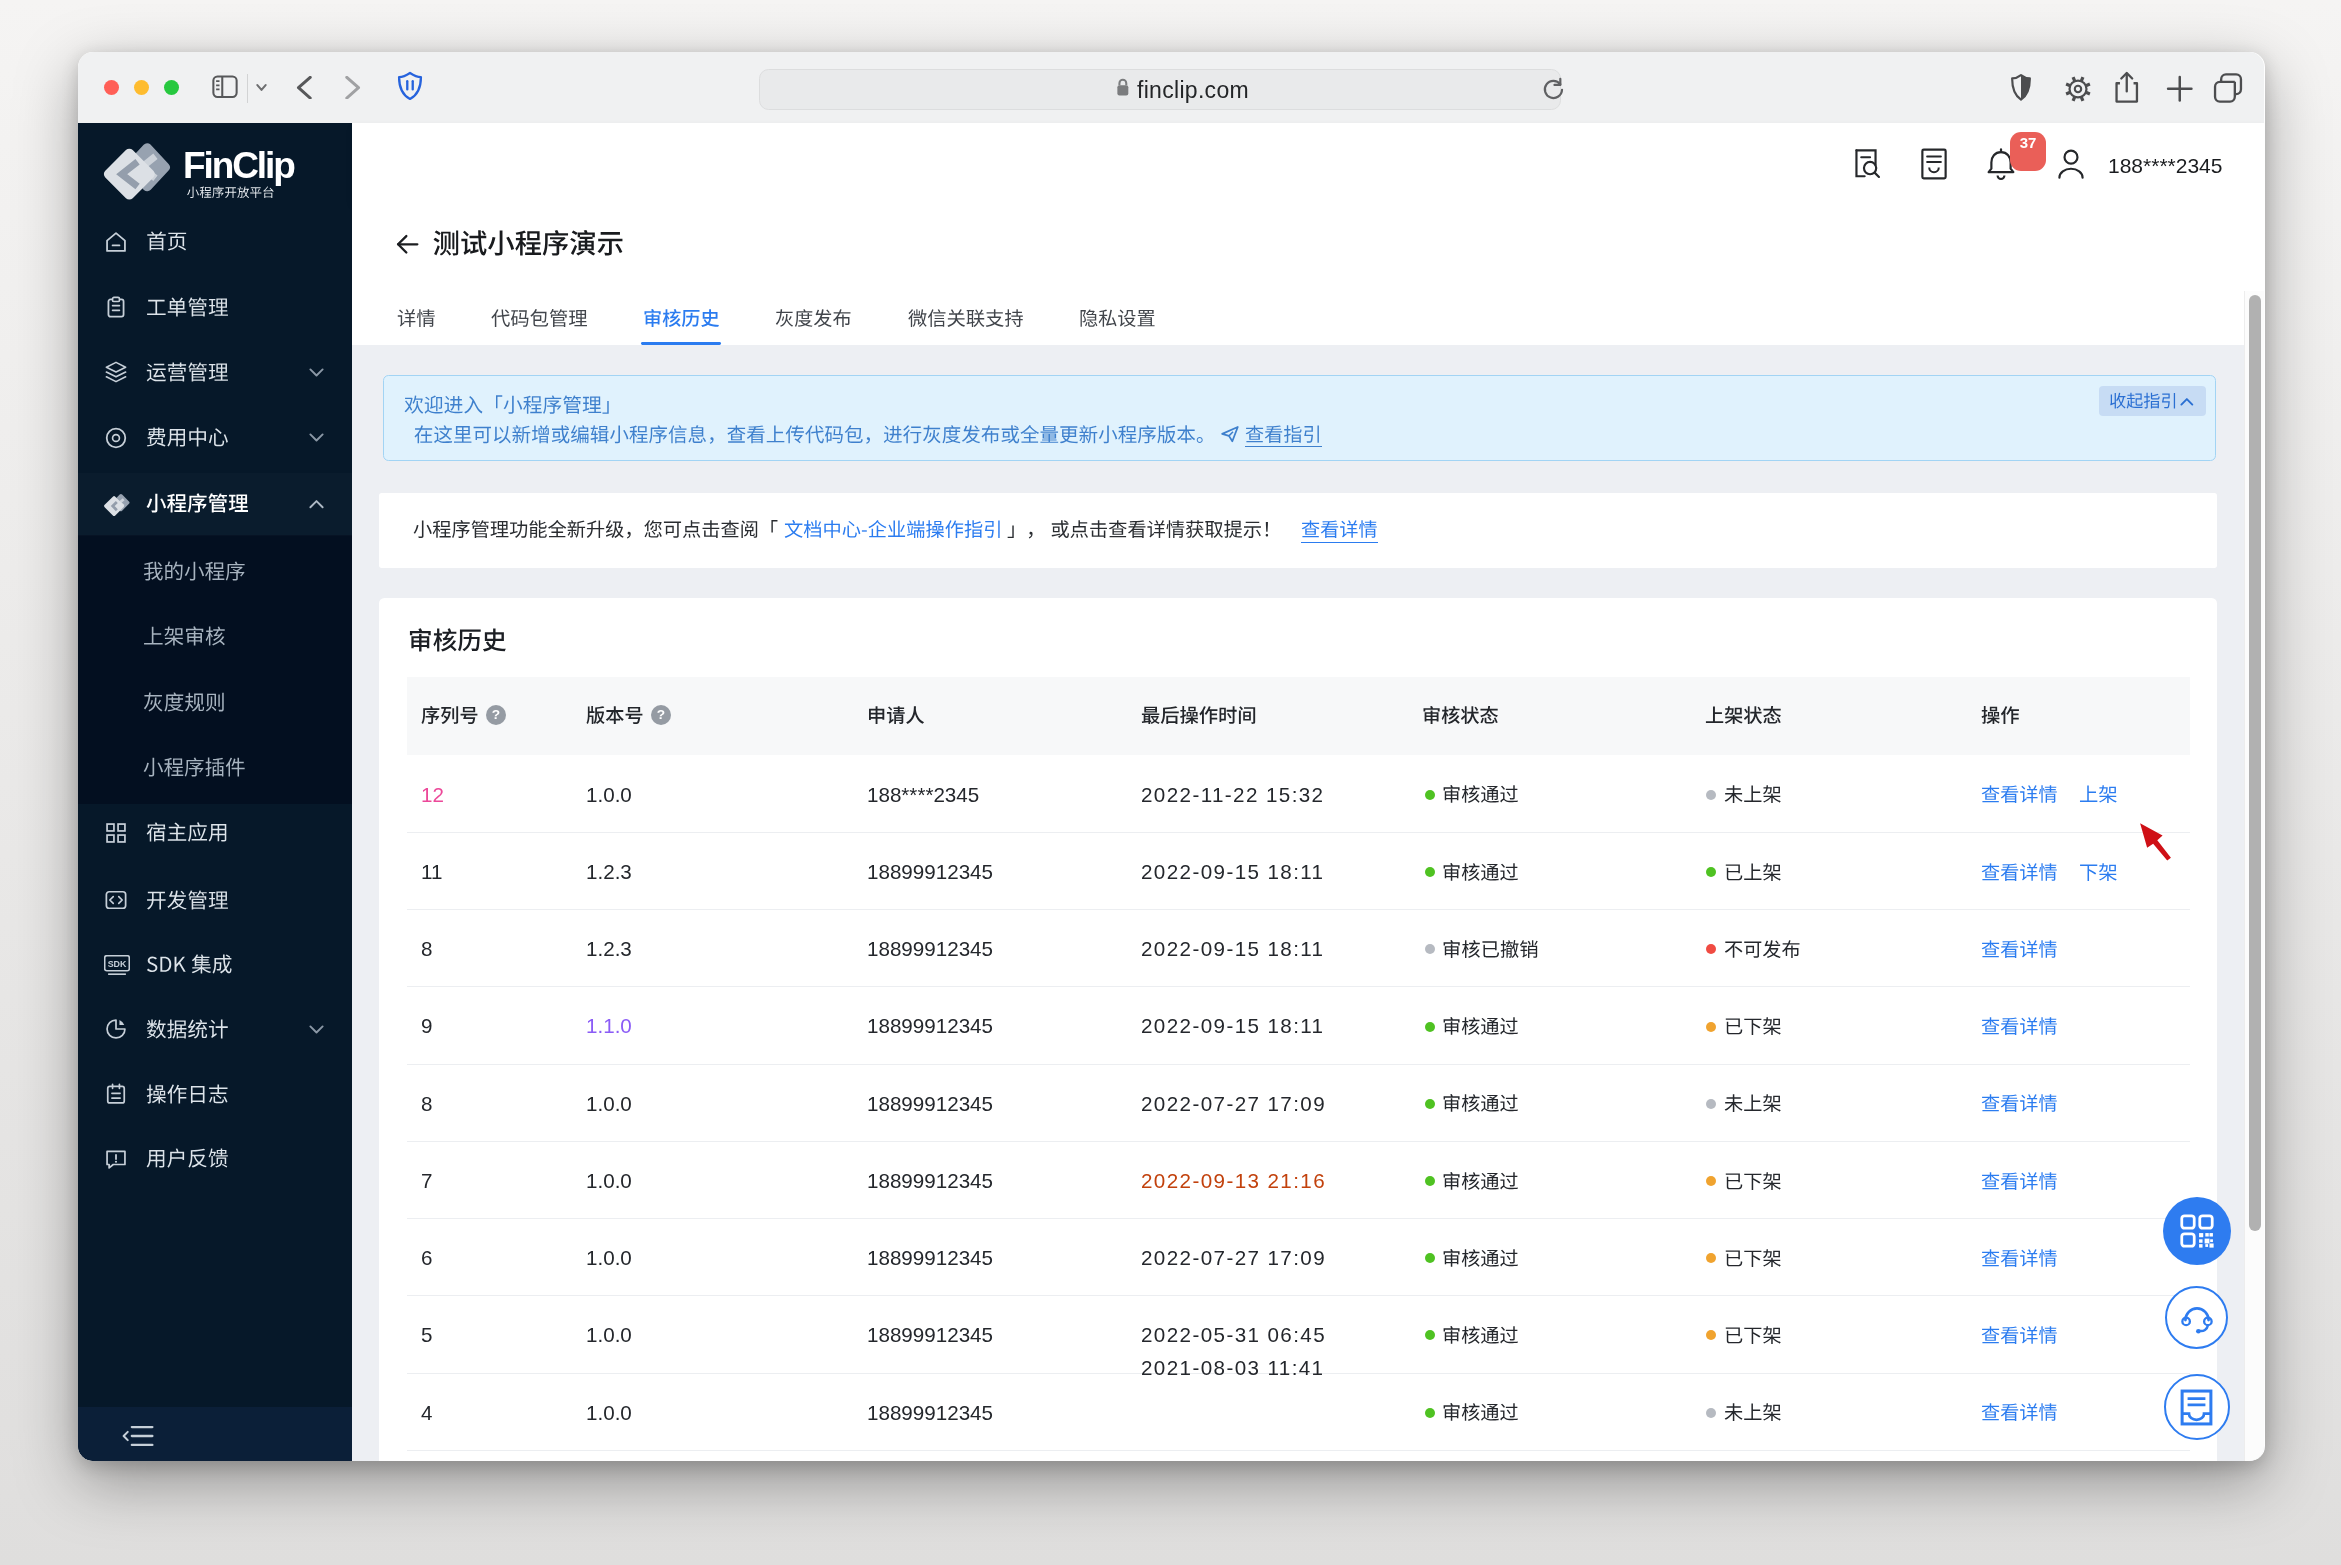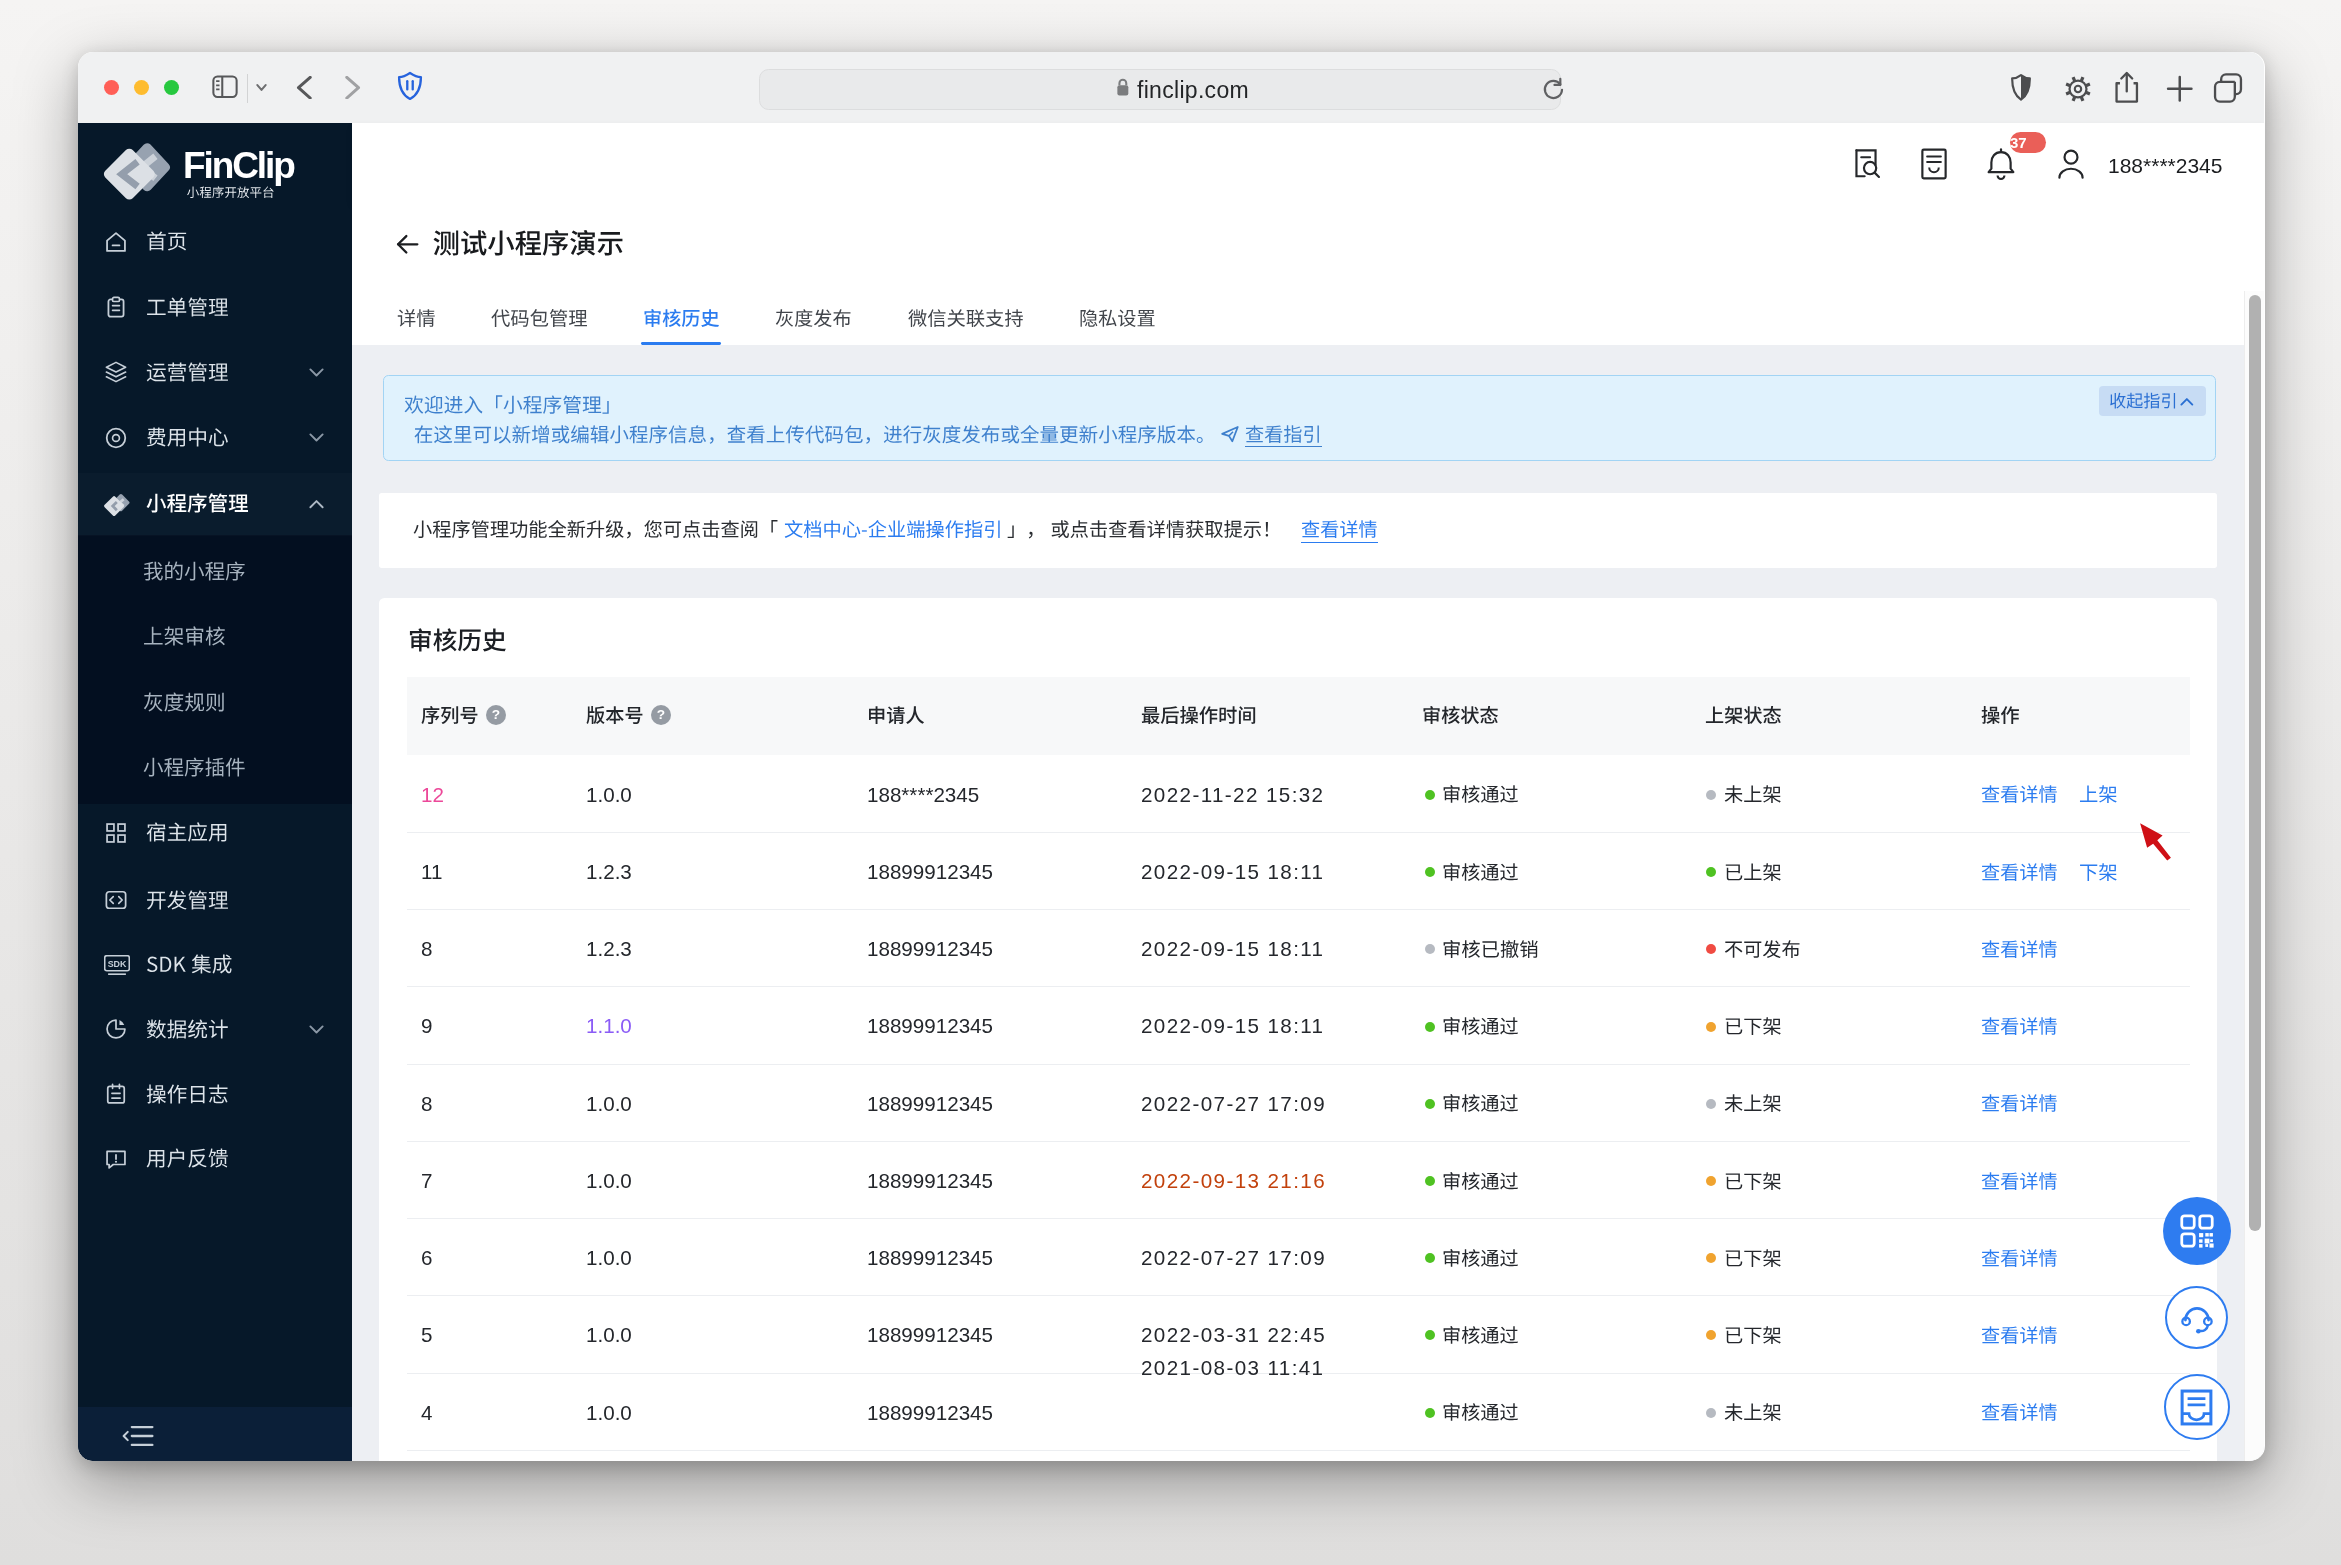--- a/index.html
+++ b/index.html
@@ -458,21 +458,21 @@
       <rect x="2" y="2" width="34" height="42" rx="2" fill="none" stroke="#26282b" stroke-width="3.2"></rect>
       <line x1="9" y1="12" x2="29" y2="12" stroke="#26282b" stroke-width="3" stroke-linecap="round"></line>
       <line x1="9" y1="20" x2="29" y2="20" stroke="#26282b" stroke-width="3" stroke-linecap="round"></line>
       <path d="M12 28 a7 7 0 0 0 14 0" fill="none" stroke="#26282b" stroke-width="3"></path>
     </svg>
     <svg class="ab" style="left:1985px;top:148px;" width="32" height="33" viewBox="0 0 46 48">
       <path d="M23 6 C14 6 9 13 9 21 V30 L5 35 H41 L37 30 V21 C37 13 32 6 23 6 Z" fill="none" stroke="#26282b" stroke-width="3.2" stroke-linejoin="round"></path>
       <line x1="23" y1="2" x2="23" y2="6" stroke="#26282b" stroke-width="3.2" stroke-linecap="round"></line>
       <path d="M18 40 a5 5 0 0 0 10 0" fill="none" stroke="#26282b" stroke-width="3"></path>
     </svg>
-    <div class="ab" style="left:2010px;top:132px;width:36px;height:21px;background:#ea5f58;border-radius:11px;font:bold 15px/21px Liberation Sans,sans-serif;color:#fff;text-align:left">37</div>
+    <div class="ab" style="left:2010px;top:132px;width:36px;height:39px;background:#ea5f58;border-radius:11px;font:bold 15px/21px Liberation Sans,sans-serif;color:#fff;text-align:center">37</div>
     <svg class="ab" style="left:2056px;top:148px;" width="30" height="32" viewBox="0 0 44 46">
       <circle cx="22" cy="13" r="9.5" fill="none" stroke="#26282b" stroke-width="3.2"></circle>
       <path d="M5 43 a17 13 0 0 1 34 0" fill="none" stroke="#26282b" stroke-width="3.2" stroke-linecap="round"></path>
     </svg>
     <div class="ab" style="left:2108px;top:153px;width:137px;height:25px;font:21px/25px Liberation Sans,sans-serif;color:#1a1c1f">188****2345</div>
     <div class="ab" style="left:352px;top:205px;width:1912px;height:86px;background:#fff;border-bottom:0.7px solid #ececee"></div>
     <svg class="ab" style="left:396px;top:234px;" width="23.4" height="20.6" viewBox="0 0 34 30">
       <line x1="3" y1="15" x2="31" y2="15" stroke="#1c1e21" stroke-width="3.4" stroke-linecap="round"></line>
       <polyline points="15,3 3,15 15,27" fill="none" stroke="#1c1e21" stroke-width="3.4" stroke-linecap="round" stroke-linejoin="round"></polyline>
     </svg>
@@ -977,21 +977,21 @@
         <use href="#gr67E5" x="0"></use>
         <use href="#gr770B" x="1000"></use>
         <use href="#gr8BE6" x="2000"></use>
         <use href="#gr60C5" x="3000"></use>
       </g>
     </svg>
     <div class="ab" style="left:407px;top:1295px;width:1783px;height:1px;background:#eceef1"></div>
     <div class="ab" style="left:421px;top:1324px;width:247px;height:22px;font: 20.6px/22px Liberation Sans,sans-serif;color:#24272c;letter-spacing:0px">5</div>
     <div class="ab" style="left:586px;top:1324px;width:247px;height:22px;font: 20.6px/22px Liberation Sans,sans-serif;color:#24272c;letter-spacing:0px">1.0.0</div>
     <div class="ab" style="left:867px;top:1324px;width:247px;height:22px;font: 20.6px/22px Liberation Sans,sans-serif;color:#24272c;letter-spacing:0px">18899912345</div>
-    <div class="ab" style="left:1141px;top:1324px;width:247px;height:22px;font: 20.6px/22px Liberation Sans,sans-serif;color:#24272c;letter-spacing:1.4px">2022-03-31 22:45</div>
+    <div class="ab" style="left:1141px;top:1324px;width:247px;height:22px;font: 20.6px/22px Liberation Sans,sans-serif;color:#24272c;letter-spacing:1.4px">2022-05-31 06:45</div>
     <div class="ab" style="left:1425px;top:1330px;width:10.3px;height:10.3px;border-radius:50%;background:#4fc222"></div>
     <svg class="ab" style="left:1442px;top:1321px" width="78" height="29" viewBox="0 0 114 42">
       <g transform="translate(0,31.0) scale(0.028000,-0.028000)" fill="#24272c">
         <use href="#gr5BA1" x="0"></use>
         <use href="#gr6838" x="1000"></use>
         <use href="#gr901A" x="2000"></use>
         <use href="#gr8FC7" x="3000"></use>
       </g>
     </svg>
     <div class="ab" style="left:1706px;top:1330px;width:10.3px;height:10.3px;border-radius:50%;background:#f0a32f"></div>

